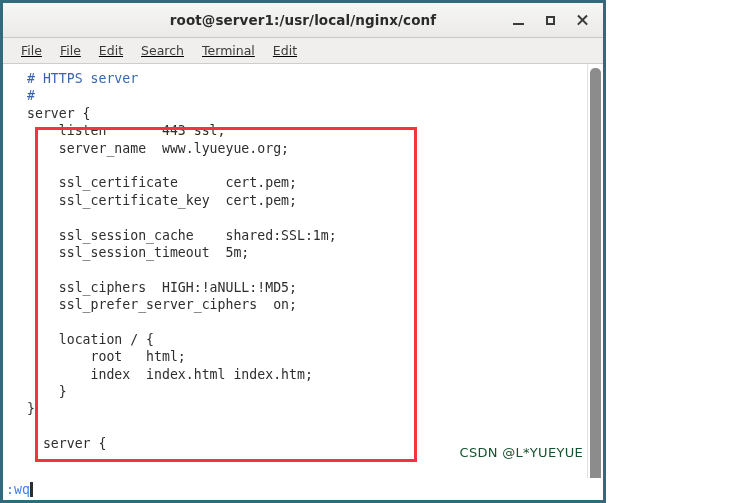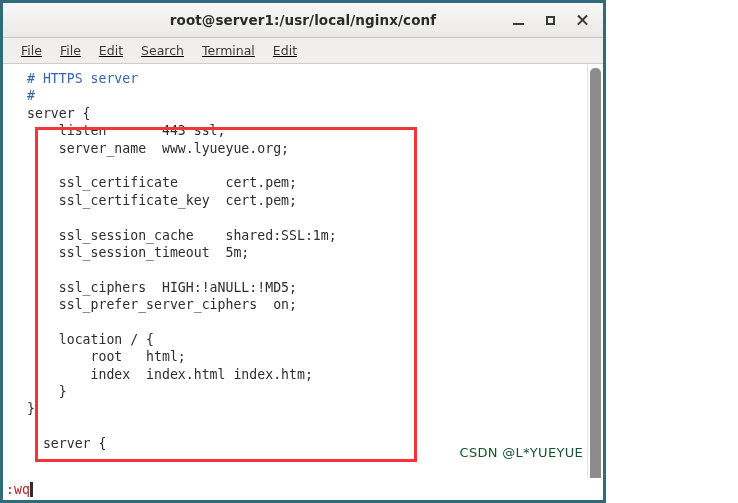--- a/index.html
+++ b/index.html
@@ -188,21 +188,21 @@
     letter-spacing: 0.3px;
   }
 
   
   #statusline {
     flex: 0 0 22px;
     height: 22px;
     background: #ffffff;
     font-family: "DejaVu Sans Mono", monospace;
     font-size: 13.2px;
-    color: #b91c1c;
+    color: #3b82f6;
     display: flex;
     align-items: center;
     padding-left: 3px;
     white-space: pre;
     box-sizing: border-box;
   }
   #cursorblock {
     display: inline-block;
     width: 3px;
     height: 15px;

